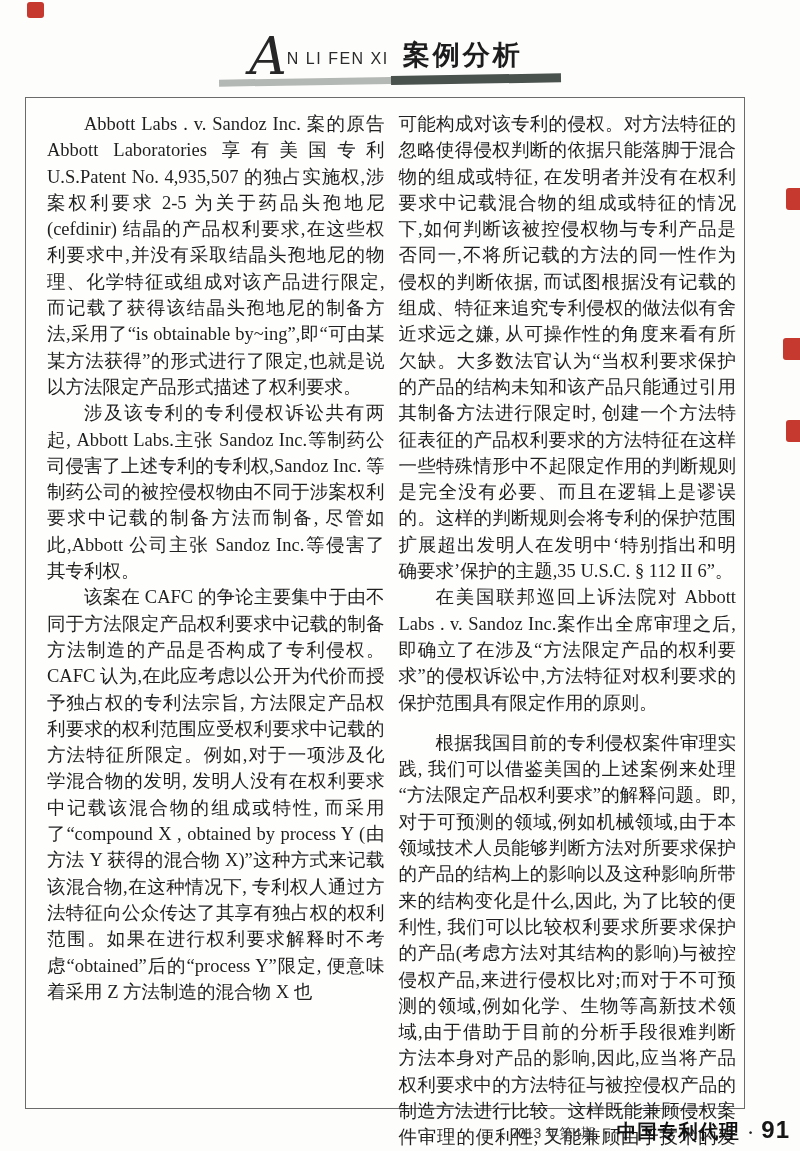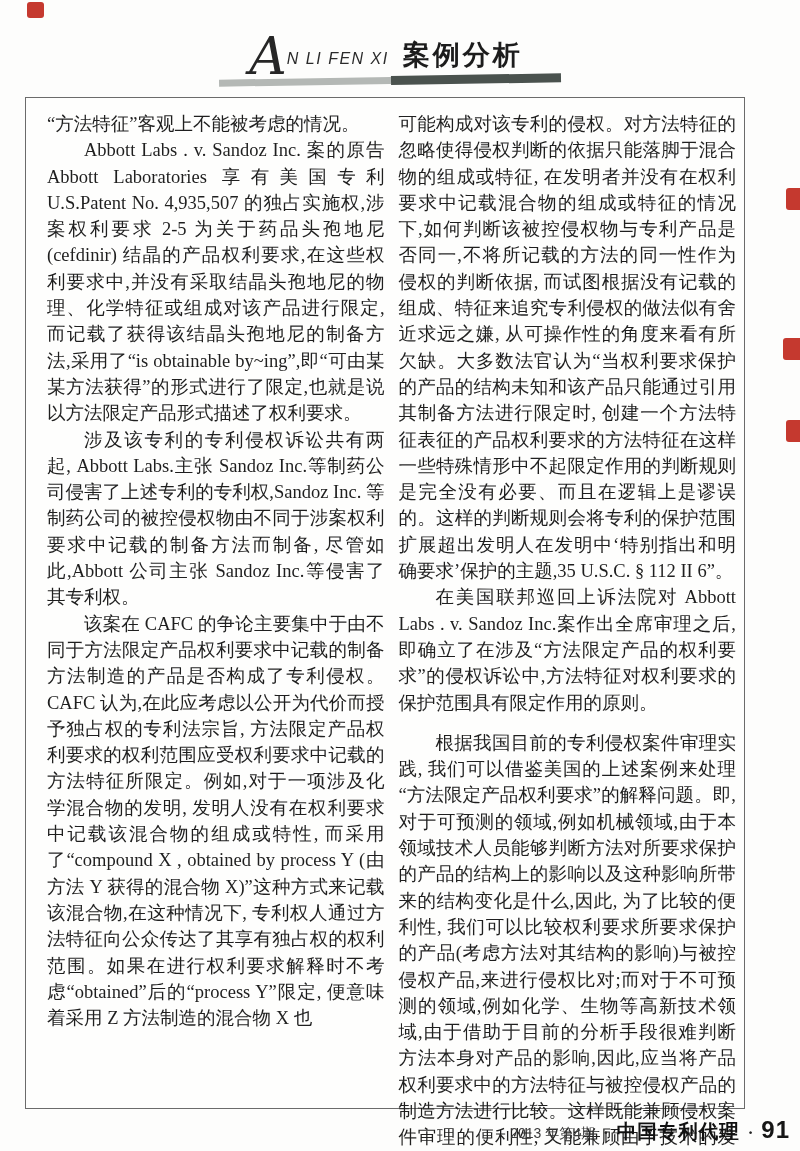--- a/index.html
+++ b/index.html
@@ -13,21 +13,21 @@
   .edge-mark{position:absolute;background:#c5392f;border-radius:3px;}
   .mark-tl{left:27px;top:2px;width:17px;height:16px;}
   .mark-r1{left:786px;top:188px;width:14px;height:22px;border-radius:3px 0 0 3px;}
   .mark-r2{left:783px;top:338px;width:17px;height:22px;border-radius:3px 0 0 3px;}
   .mark-r3{left:786px;top:420px;width:14px;height:22px;border-radius:3px 0 0 3px;}
   
   .hdr{position:absolute;left:25px;top:36px;width:722px;text-align:center;white-space:nowrap;}
   .script-a{font-family:"DejaVu Serif","Liberation Serif",serif;font-style:italic;
     font-size:52px;line-height:40px;vertical-align:-10px;color:#262626;letter-spacing:-4px;}
   .pinyin{font-family:"Liberation Sans","DejaVu Sans",sans-serif;font-size:16px;
-    letter-spacing:1.5px;color:#2b2b2b;margin-left:4px;font-style:italic;}
+    letter-spacing:1.5px;color:#2b2b2b;margin-left:4px;}
   .title-cn{font-family:Liberation Mono, monospace;font-weight:bold;
     font-size:27px;letter-spacing:3px;color:#1c1c1c;margin-left:10px;}
   .hdr-bar{position:absolute;left:219px;top:75px;width:342px;height:10px;
     transform:rotate(-0.9deg);display:flex;align-items:center;}
   .bar-light{width:172px;height:7px;background:#b4b8b5;}
   .bar-dark{width:170px;height:9px;background:#4a524e;}
   
   .frame{position:absolute;left:25px;top:97px;width:720px;height:1012px;
     border:1px solid #6b6b6b;background:#fefefd;box-sizing:border-box;
     padding:13px 8px 0 21px;display:flex;gap:14px;}
@@ -58,21 +58,20 @@
     <span class="script-a">A</span><span class="pinyin">N LI FEN XI</span>
     <span class="title-cn">案例分析</span>
   </div>
   <div class="hdr-bar">
     <span class="bar-light"></span>
     <span class="bar-dark"></span>
   </div>
 
   <div class="frame">
     <div class="col">
-      <p>“方法特征”客观上不能被考虑的情况。</p>
       <p class="ind">Abbott Labs . v. Sandoz Inc. 案的原告 Abbott Laboratories 享有美国专利 U.S.Patent No. 4,935,507 的独占实施权,涉案权利要求 2-5 为关于药品头孢地尼 (cefdinir) 结晶的产品权利要求,在这些权利要求中,并没有采取结晶头孢地尼的物理、化学特征或组成对该产品进行限定, 而记载了获得该结晶头孢地尼的制备方法,采用了“is obtainable by~ing”,即“可由某某方法获得”的形式进行了限定,也就是说以方法限定产品形式描述了权利要求。</p>
       <p class="ind">涉及该专利的专利侵权诉讼共有两起, Abbott Labs.主张 Sandoz Inc.等制药公司侵害了上述专利的专利权,Sandoz Inc. 等制药公司的被控侵权物由不同于涉案权利要求中记载的制备方法而制备, 尽管如此,Abbott 公司主张 Sandoz Inc.等侵害了其专利权。</p>
       <p class="ind">该案在 CAFC 的争论主要集中于由不同于方法限定产品权利要求中记载的制备方法制造的产品是否构成了专利侵权。CAFC 认为,在此应考虑以公开为代价而授予独占权的专利法宗旨, 方法限定产品权利要求的权利范围应受权利要求中记载的方法特征所限定。例如,对于一项涉及化学混合物的发明, 发明人没有在权利要求中记载该混合物的组成或特性, 而采用了“compound X , obtained by process Y (由方法 Y 获得的混合物 X)”这种方式来记载该混合物,在这种情况下, 专利权人通过方法特征向公众传达了其享有独占权的权利范围。如果在进行权利要求解释时不考虑“obtained”后的“process Y”限定, 便意味着采用 Z 方法制造的混合物 X 也</p>
     </div>
     <div class="col">
       <p>可能构成对该专利的侵权。对方法特征的忽略使得侵权判断的依据只能落脚于混合物的组成或特征, 在发明者并没有在权利要求中记载混合物的组成或特征的情况下,如何判断该被控侵权物与专利产品是否同一,不将所记载的方法的同一性作为侵权的判断依据, 而试图根据没有记载的组成、特征来追究专利侵权的做法似有舍近求远之嫌, 从可操作性的角度来看有所欠缺。大多数法官认为“当权利要求保护的产品的结构未知和该产品只能通过引用其制备方法进行限定时, 创建一个方法特征表征的产品权利要求的方法特征在这样一些特殊情形中不起限定作用的判断规则是完全没有必要、而且在逻辑上是谬误的。这样的判断规则会将专利的保护范围扩展超出发明人在发明中‘特别指出和明确要求’保护的主题,35 U.S.C. § 112 II 6”。</p>
       <p class="ind">在美国联邦巡回上诉法院对 Abbott Labs . v. Sandoz Inc.案作出全席审理之后,即确立了在涉及“方法限定产品的权利要求”的侵权诉讼中,方法特征对权利要求的保护范围具有限定作用的原则。</p>
       <p class="ind gap-before">根据我国目前的专利侵权案件审理实践, 我们可以借鉴美国的上述案例来处理 “方法限定产品权利要求”的解释问题。即,对于可预测的领域,例如机械领域,由于本领域技术人员能够判断方法对所要求保护的产品的结构上的影响以及这种影响所带来的结构变化是什么,因此, 为了比较的便利性, 我们可以比较权利要求所要求保护的产品(考虑方法对其结构的影响)与被控侵权产品,来进行侵权比对;而对于不可预测的领域,例如化学、生物等高新技术领域,由于借助于目前的分析手段很难判断方法本身对产品的影响,因此,应当将产品权利要求中的方法特征与被控侵权产品的制造方法进行比较。这样既能兼顾侵权案件审理的便利性, 又能兼顾由于技术的发展而对法律适用本身的影响。</p>
 
     </div>

